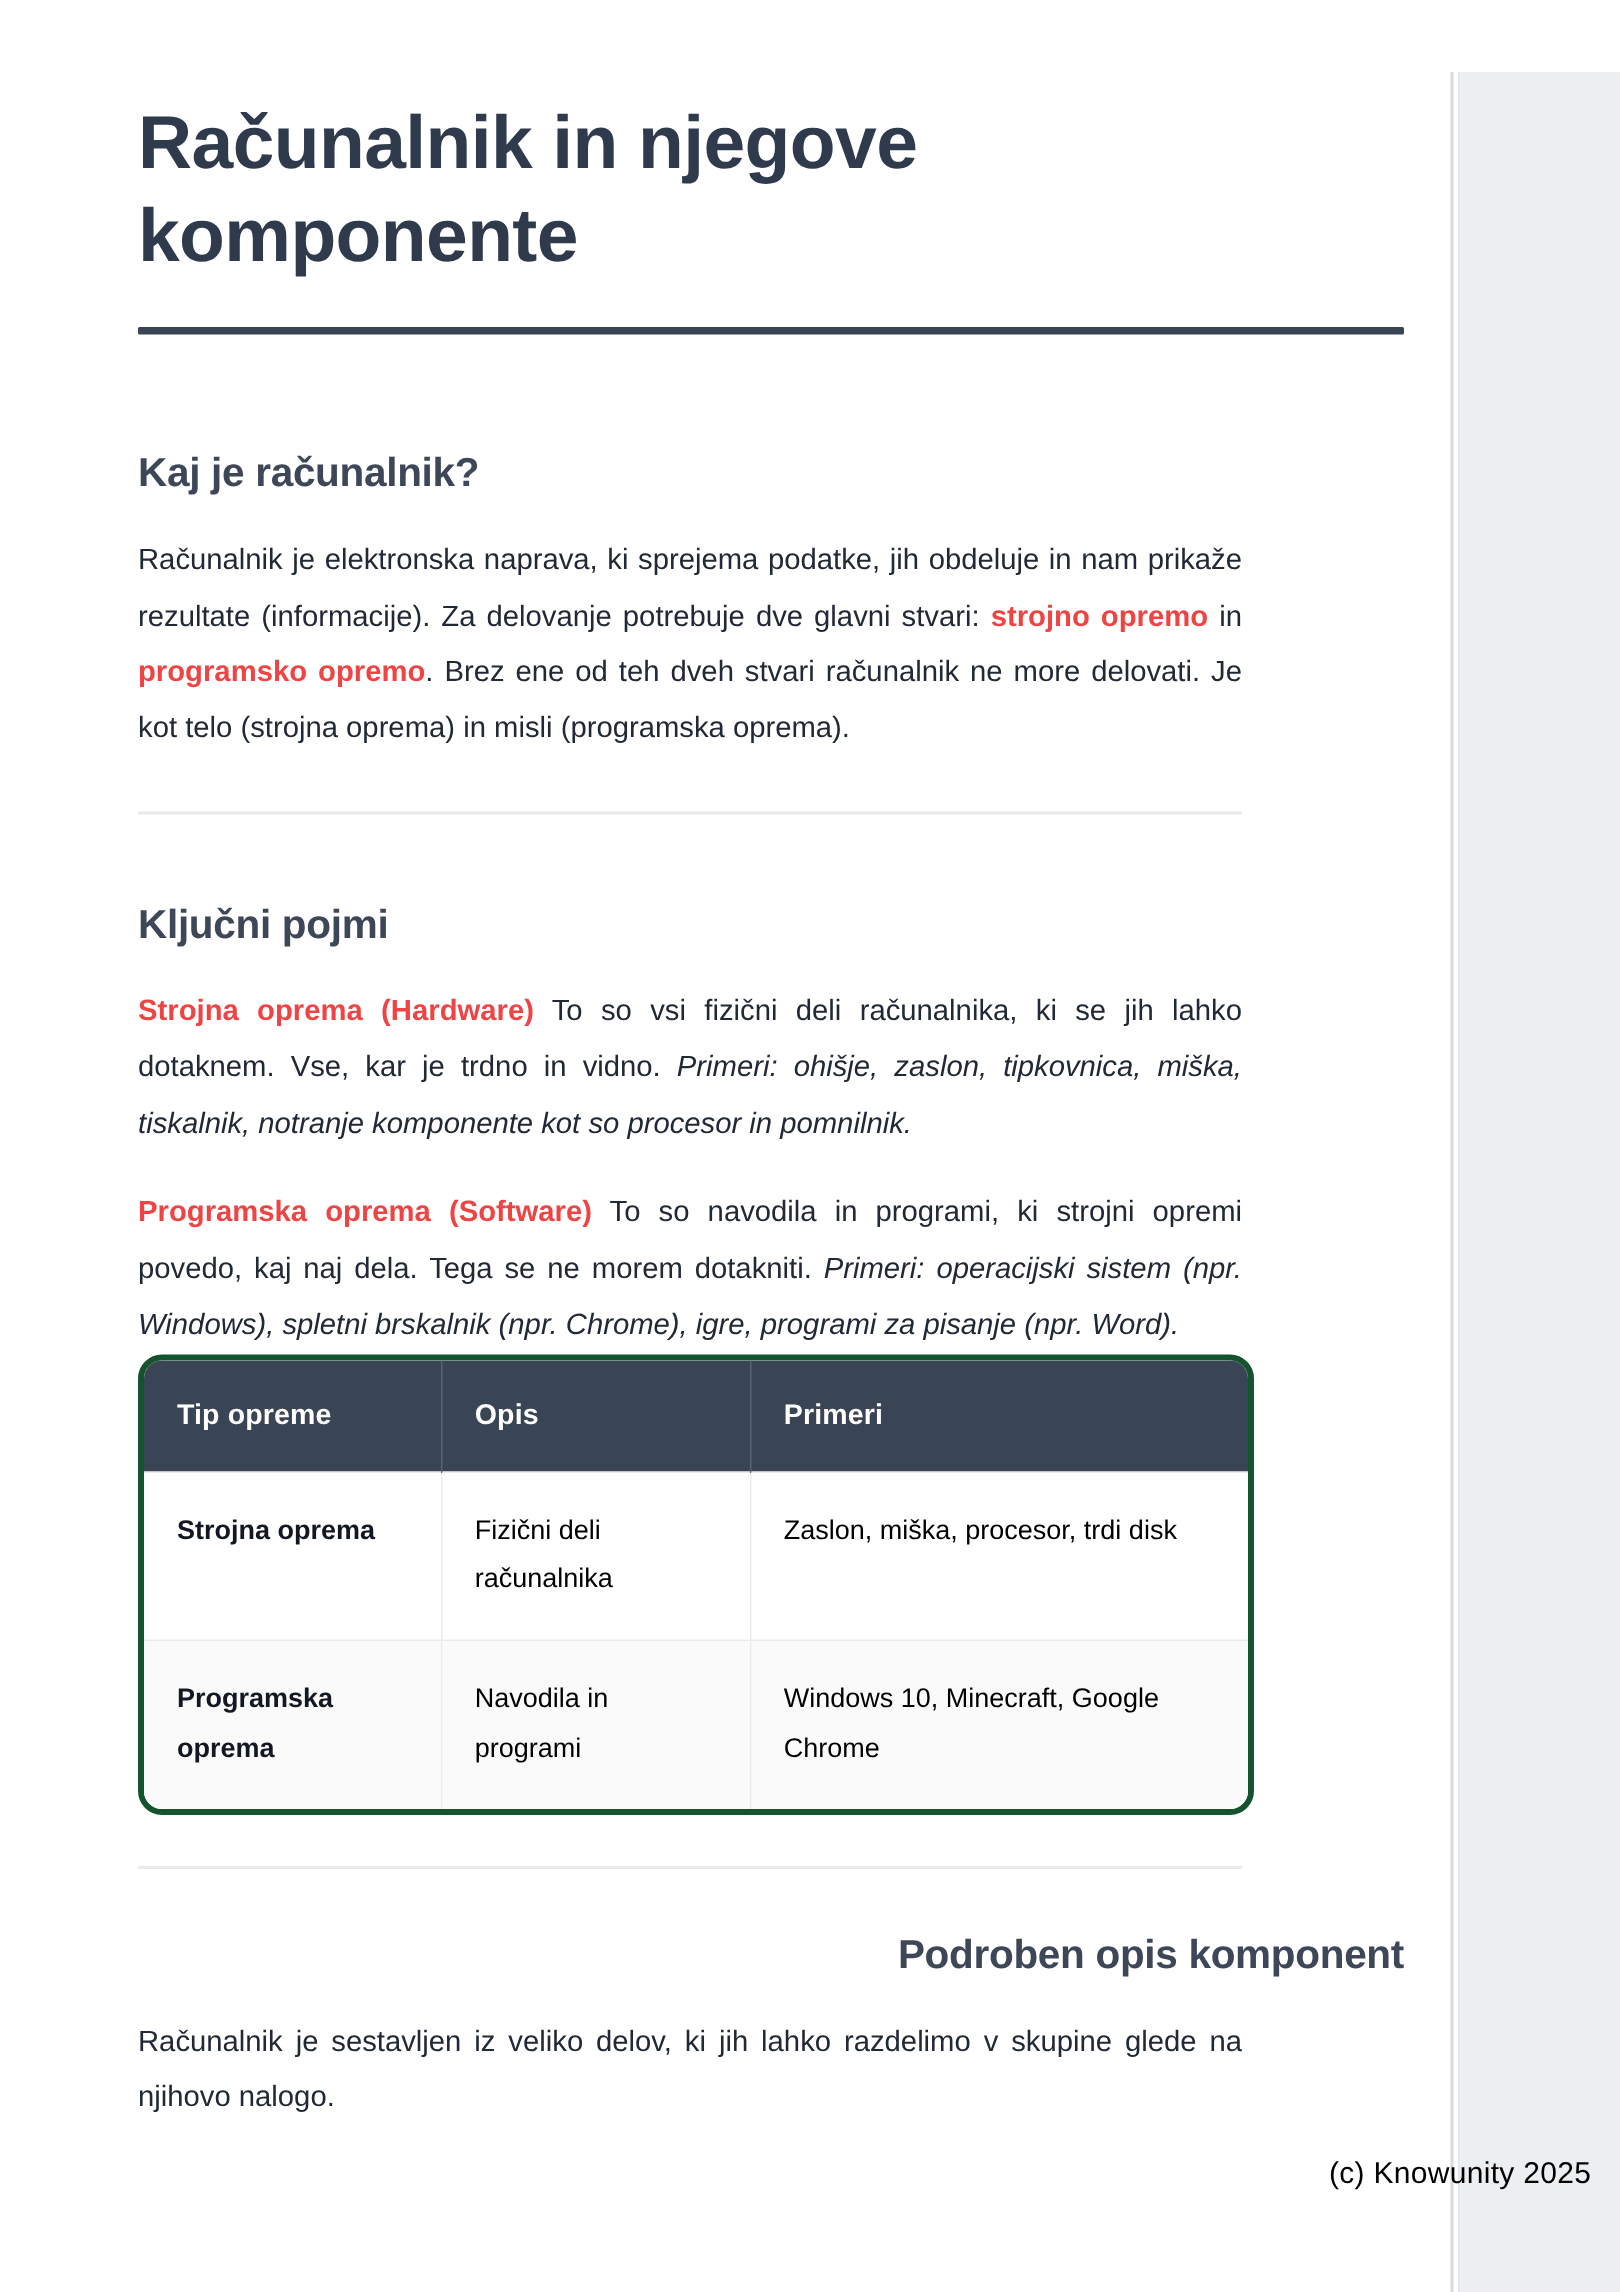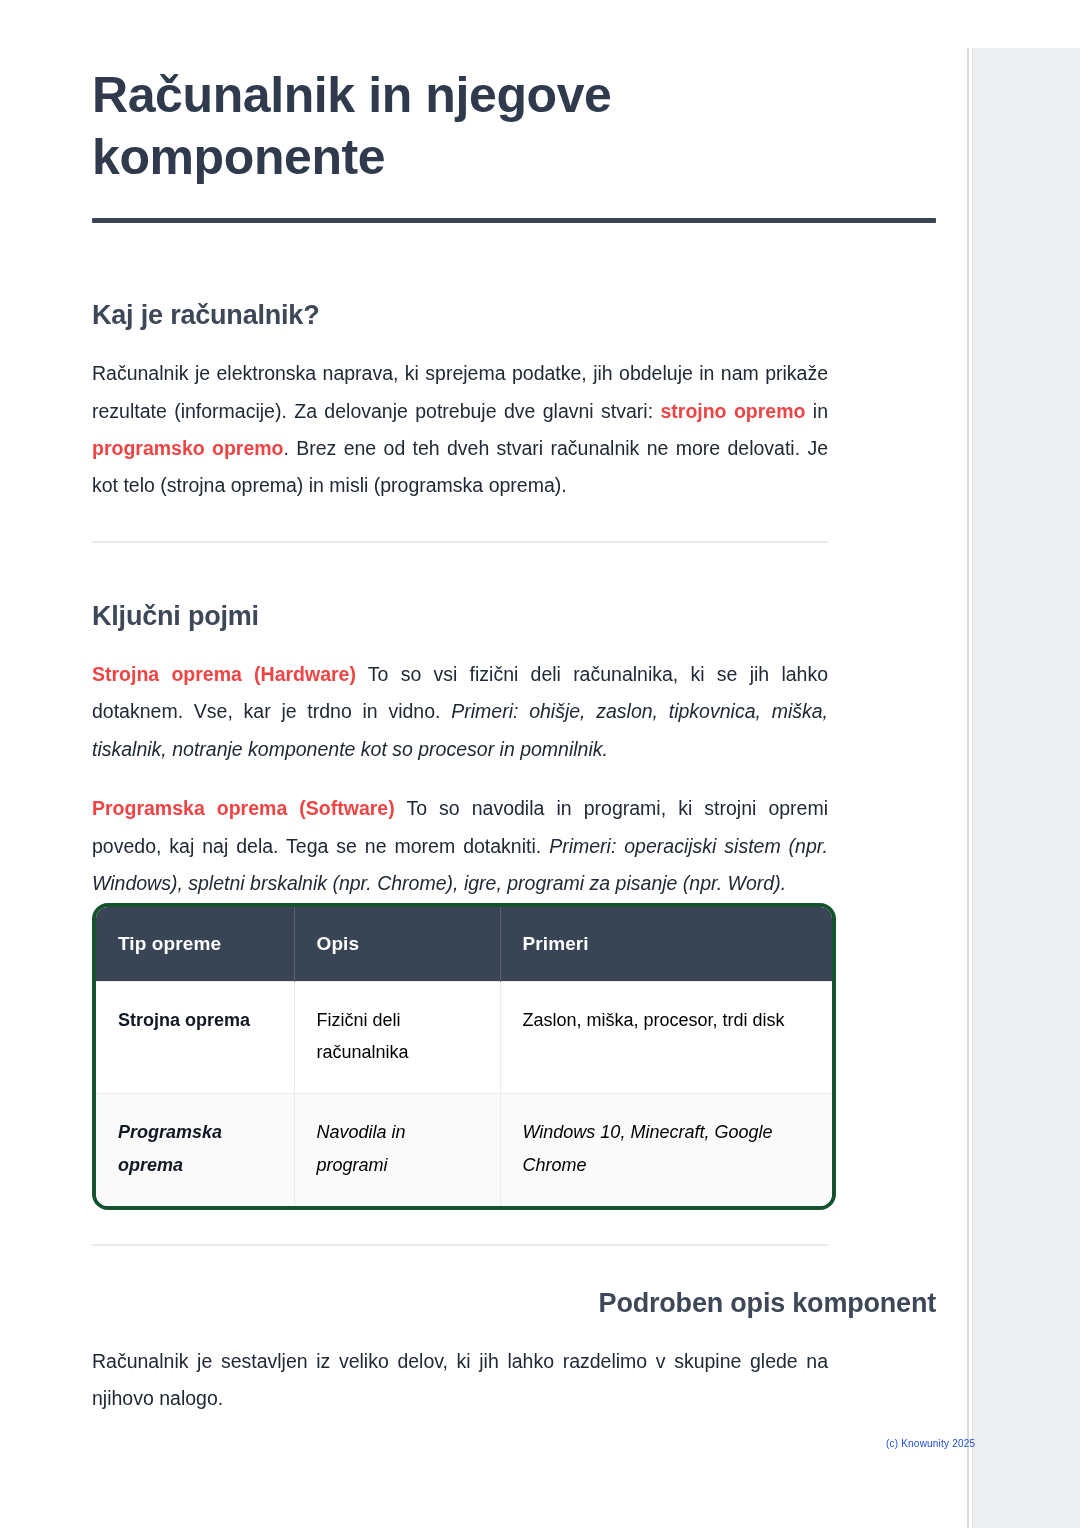--- a/index.html
+++ b/index.html
@@ -139,30 +139,30 @@
   table.kv tbody td {
     font-size: 18px;
     line-height: 1.82;
     color: #000000;
     padding: 22px 22px 24px 22px;
     border-right: 1px solid #e9ebed;
     border-top: 1px solid #e9ebed;
     vertical-align: top;
   }
   table.kv tbody td:last-child { border-right: none; }
-  table.kv tbody tr.row-alt td { background: #fafafb; font-style: italic; }
+  table.kv tbody tr.row-alt td { background: #fafafb; }
   table.kv tbody td.key { font-weight: 700; color: #111823; }
 
   
   .watermark {
     position: absolute;
     left: 886px;
     top: 1438px;
-    font-size: 10px;
-    color: #1d4ed8;
+    font-size: 20px;
+    color: #000000;
     white-space: nowrap;
     letter-spacing: 0.2px;
   }
 </style>
 </head>
 <body>
 
 <div class="sheet">
   <div class="content">
 

